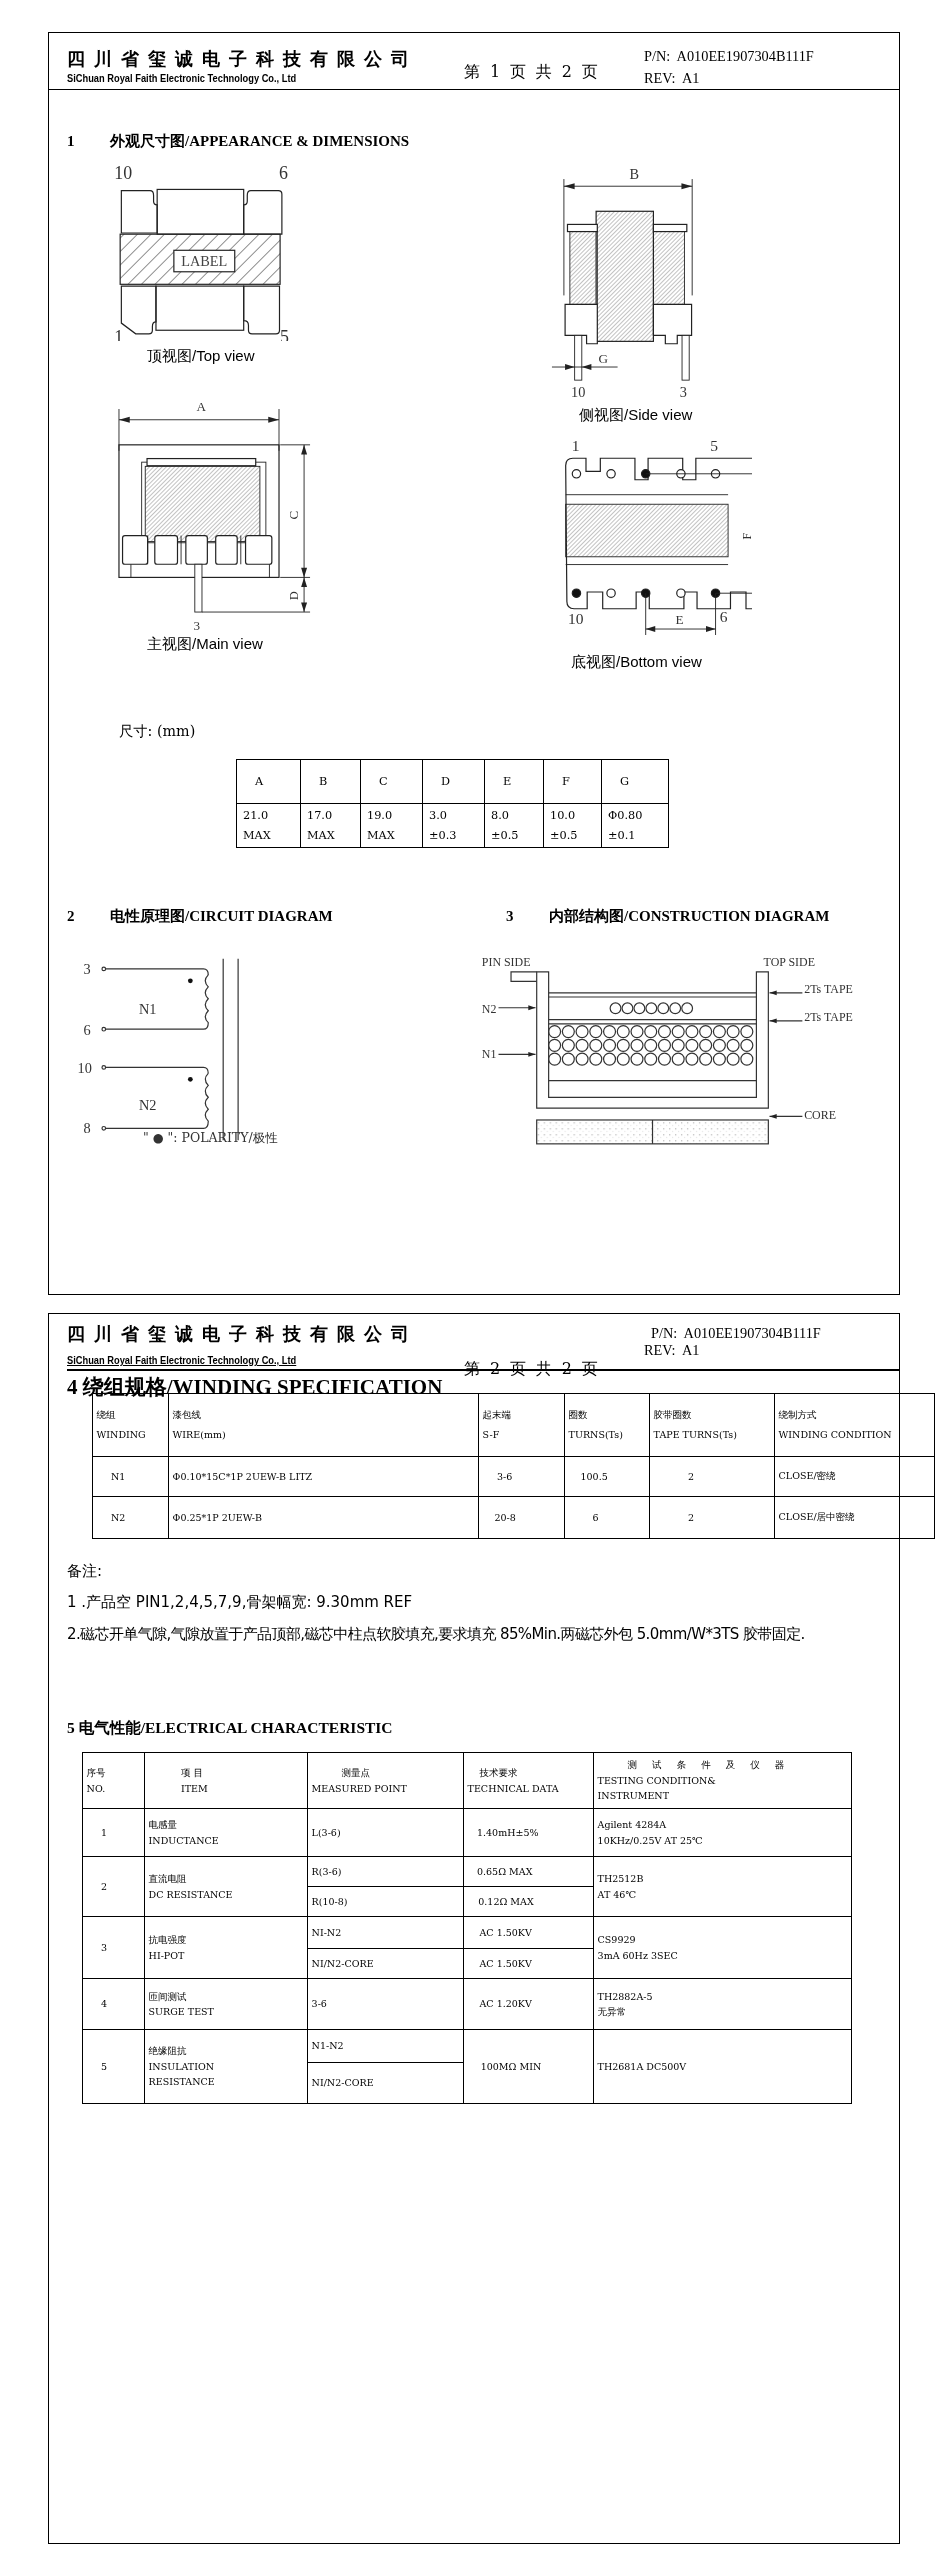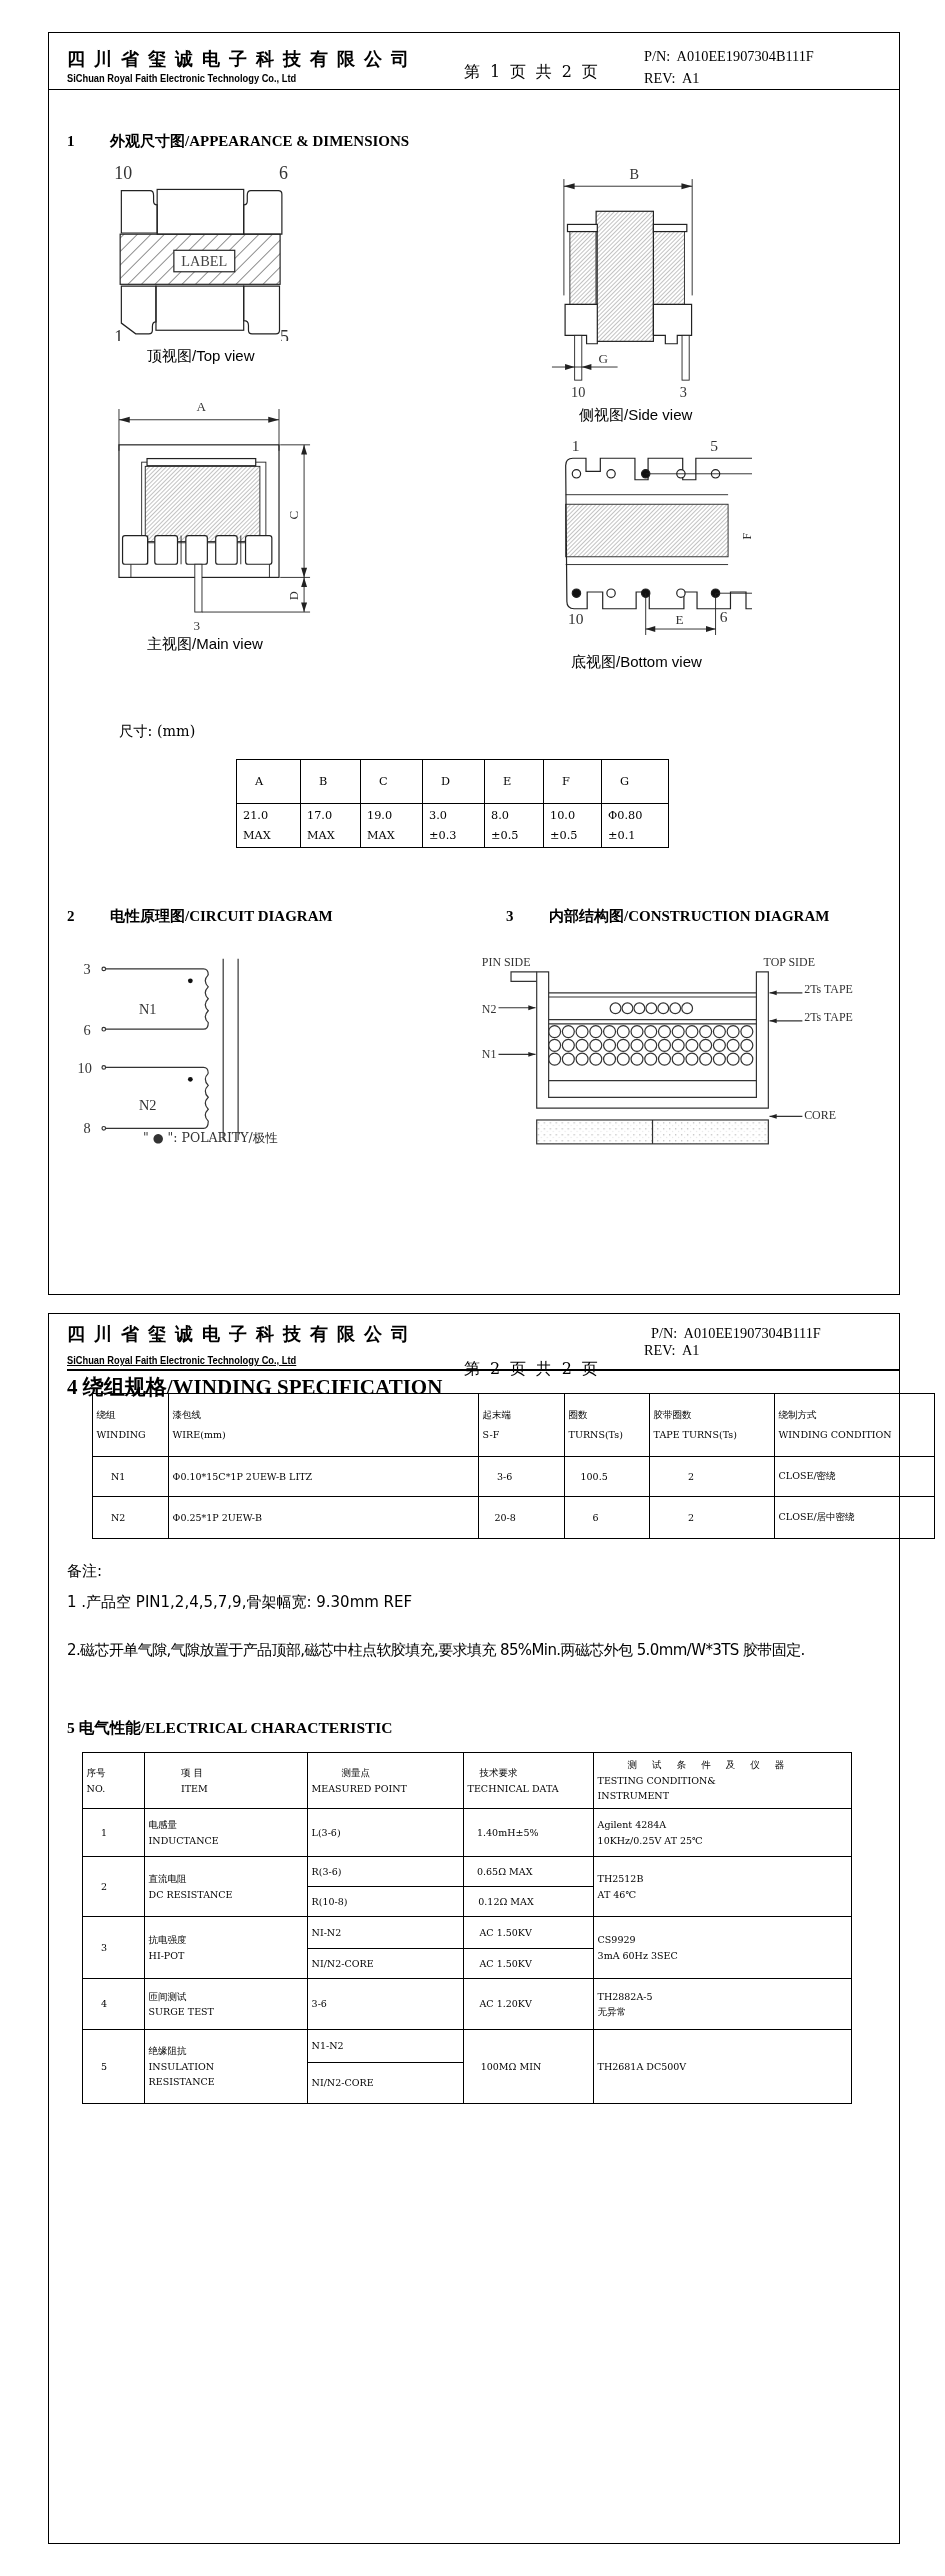--- a/index.html
+++ b/index.html
@@ -387,21 +387,21 @@
     <td style="padding-left:27.4px">6</td>
     <td style="padding-left:38px">2</td>
     <td>CLOSE/居中密绕</td>
   </tr>
 </tbody>
   </table>
 
 <div class="notes">
   <div>备注:</div>
   <div>1 .产品空 PIN1,2,4,5,7,9,骨架幅宽:  9.30mm  REF</div>
-  <div class="cond" style="line-height:24px; padding:3.6px 0;margin-top:16px;">2.磁芯开单气隙,气隙放置于产品顶部,磁芯中柱点软胶填充,要求填充 85%Min.两磁芯外包 5.0mm/W*3TS 胶带固定.</div>
+  <div class="cond" style="line-height:24px; padding:3.6px 0;">2.磁芯开单气隙,气隙放置于产品顶部,磁芯中柱点软胶填充,要求填充 85%Min.两磁芯外包 5.0mm/W*3TS 胶带固定.</div>
 </div>
 
 <div class="abs sec" style="left:67px; top:1718px; font-size:15.5px;">5 电气性能/ELECTRICAL CHARACTERISTIC</div>
 
 <table class="elec">
   <tbody>
       <tr style="height:56px">
     <td style="width:62px">
           <div>序号</div>
           <div>NO.</div>

